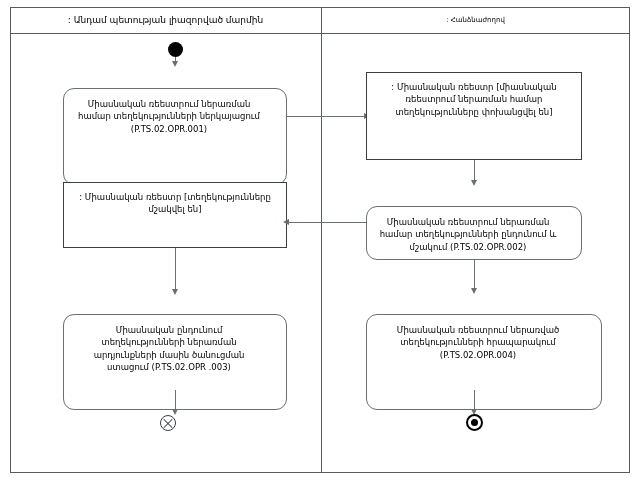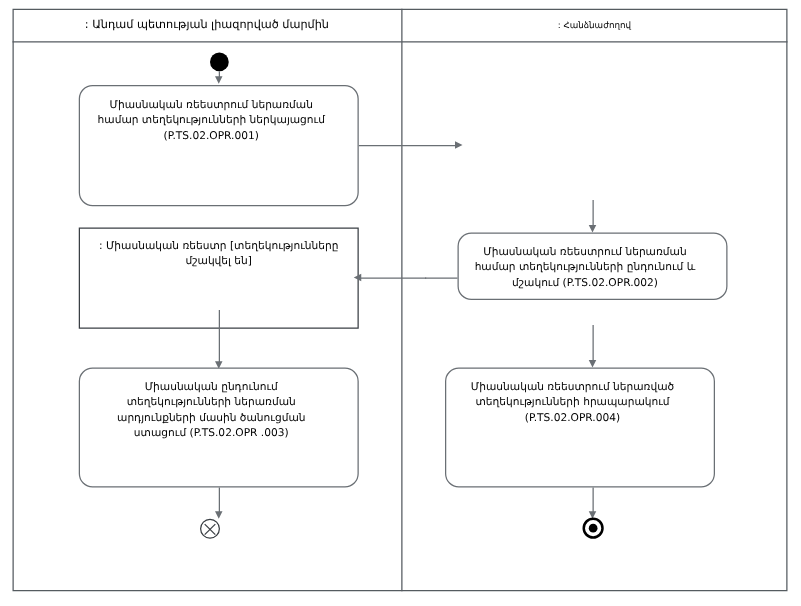--- a/index.html
+++ b/index.html
@@ -74,20 +74,21 @@
     box-sizing: border-box;
     background: #ffffff;
     display: flex;
     align-items: flex-start;
     justify-content: center;
     text-align: center;
     font-size: 8.5px;
     line-height: 1.45;
     color: #000000;
     padding: 9px 24px 0 12px;
+    margin-top: 20px;
   }
 
   
   .objectnode {
     position: absolute;
     border: 1px solid #3a3f44;
     box-sizing: border-box;
     background: #ffffff;
     display: flex;
     align-items: flex-start;
@@ -204,55 +205,58 @@
   <div class="edge-v" style="left:175px; top:57px; height:5px;"></div>
   <div class="arrow-down" style="left:172px; top:61px;"></div>
 
   <div class="action" style="left:63px; top:68px; width:224px; height:97px;">
     <span>Միասնական ռեեստրում ներառման համար տեղեկությունների ներկայացում (P.TS.02.OPR.001)</span>
   </div>
 
   <div class="edge-h" style="left:287px; top:116px; width:79px;"></div>
   <div class="arrow-right" style="left:364px; top:113px;"></div>
 
-  <div class="objectnode" style="left:63px; top:182px; width:224px; height:81px;">
+  <div class="objectnode" style="left:63px; top:182px; width:224px; height:66px;">
     <span>: Միասնական ռեեստր [տեղեկությունները մշակվել են]</span>
   </div>
 
   <div class="edge-v" style="left:175px; top:248px; height:43px;"></div>
   <div class="arrow-down" style="left:172px; top:289px;"></div>
 
   <div class="action" style="left:63px; top:294px; width:224px; height:96px;">
     <span>Միասնական ընդունում տեղեկությունների ներառման արդյունքների մասին ծանուցման ստացում (P.TS.02.OPR .003)</span>
   </div>
 
   <div class="edge-v" style="left:175px; top:390px; height:22px;"></div>
   <div class="arrow-down" style="left:172px; top:409px;"></div>
 
   <div class="flowfinal-node" style="left:160px; top:415px;">
     <div class="x1"></div>
     <div class="x2"></div>
   </div>
 
+  <div class="objectnode" style="left:366px; top:72px; width:216px; height:88px;">
+    <span>: Միասնական ռեեստր [միասնական ռեեստրում ներառման համար տեղեկությունները փոխանցվել են]</span>
+  </div>
 
   <div class="edge-v" style="left:474px; top:160px; height:23px;"></div>
   <div class="arrow-down" style="left:471px; top:180px;"></div>
 
   <div class="action" style="left:366px; top:186px; width:216px; height:54px;">
     <span>Միասնական ռեեստրում ներառման համար տեղեկությունների ընդունում և մշակում (P.TS.02.OPR.002)</span>
   </div>
 
   <div class="edge-v" style="left:340px; top:222px; height:1px;"></div>
   <div class="edge-h" style="left:288px; top:222px; width:78px;"></div>
   <div class="arrow-left" style="left:283px; top:219px;"></div>
 
   <div class="edge-v" style="left:474px; top:260px; height:31px;"></div>
   <div class="arrow-down" style="left:471px; top:288px;"></div>
 
-  <div class="action" style="left:356px; top:294px; width:216px; height:96px;">
+  <div class="action" style="left:366px; top:294px; width:236px; height:96px;">
     <span>Միասնական ռեեստրում ներառված տեղեկությունների հրապարակում (P.TS.02.OPR.004)</span>
   </div>
 
   <div class="edge-v" style="left:474px; top:390px; height:22px;"></div>
   <div class="arrow-down" style="left:471px; top:409px;"></div>
 
   <div class="final-node" style="left:466px; top:414px;"></div>
 
 </div>
 

